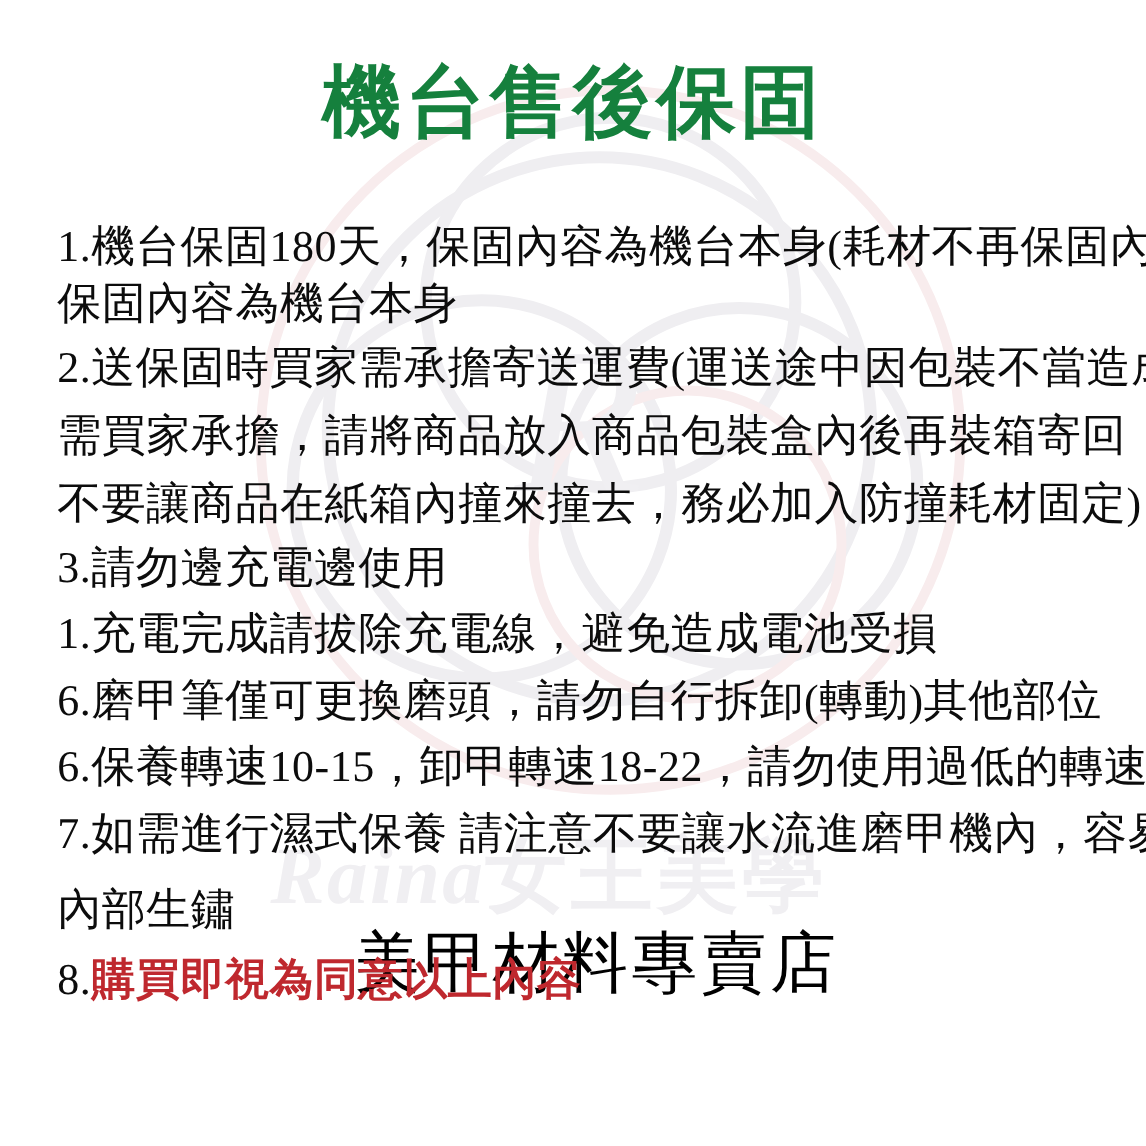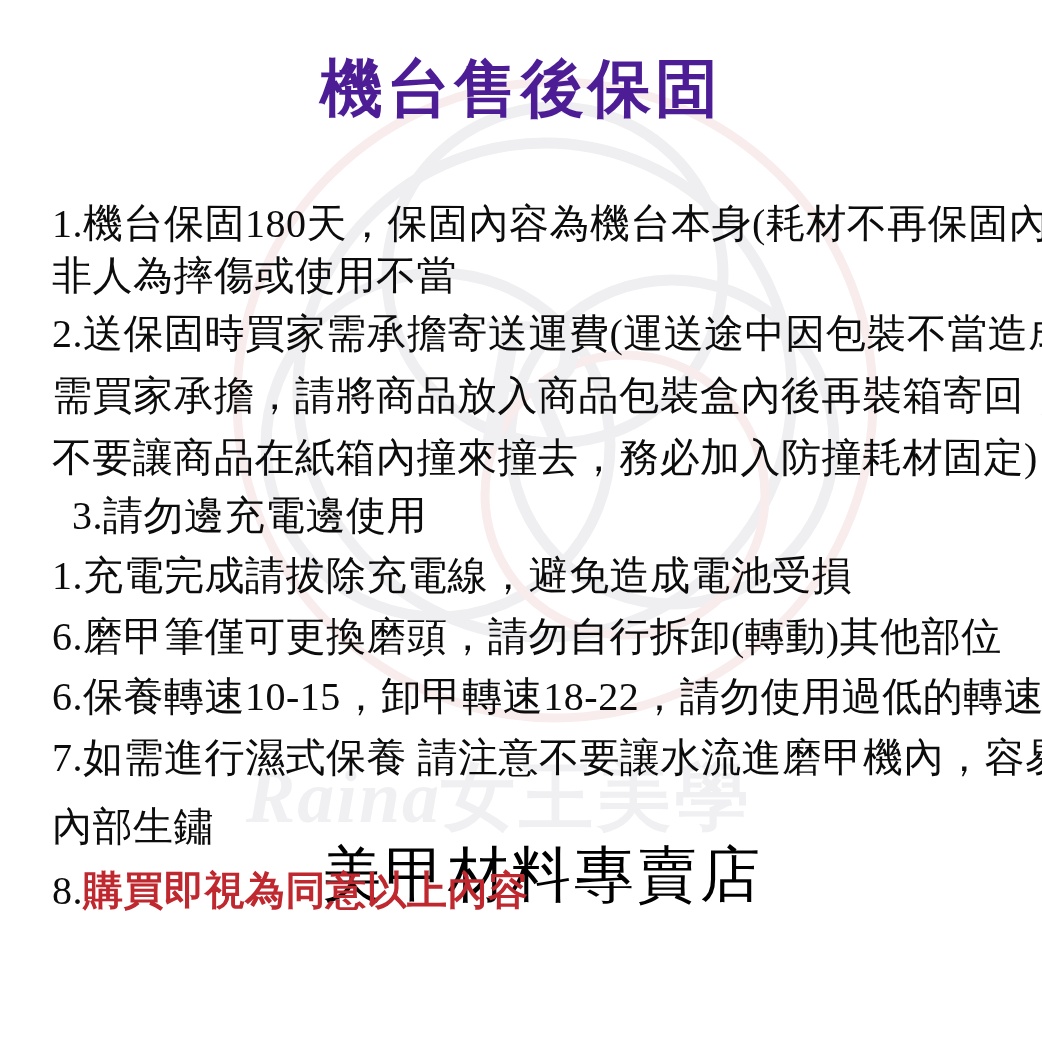--- a/index.html
+++ b/index.html
@@ -60,42 +60,42 @@
   .content { position: absolute; inset: 0; z-index: 1; }
   .title {
     position: absolute;
     top: 52px;
     left: 0;
     right: 0;
     margin: 0;
     text-align: center;
     font-family: "Liberation Sans", "DejaVu Sans", sans-serif;
     font-weight: bold;
-    font-size: 63px;
+    font-size: 72px;
     line-height: 1.15;
     letter-spacing: 4px;
-    color: #4c1d95;
+    color: #15803d;
   }
   .line {
     position: absolute;
     left: 52px;
     font-family: "Liberation Serif", "DejaVu Serif", serif;
     font-size: 40px;
     line-height: 1.1;
     color: #0c0c0c;
     white-space: nowrap;
     letter-spacing: 0.5px;
   }
   .line .red { color: #bf282e; font-weight: bold; }
   .l0  { top: 202px; }
   .l1  { top: 254px; }
   .l2  { top: 312px; }
   .l3  { top: 374px; }
   .l4  { top: 436px; }
-  .l5  { top: 494px; margin-left: 20px; }
+  .l5  { top: 494px; }
   .l6  { top: 554px; }
   .l7  { top: 615px; }
   .l8  { top: 675px; }
   .l9  { top: 736px; }
   .l10 { top: 805px; }
   .l11 { top: 869px; }
 </style>
 </head>
 <body>
 
@@ -114,21 +114,21 @@
     <div class="wm-brand">
       <span class="script">Raina</span><span class="cjk">女王美學</span>
     </div>
     <div class="wm-shop">美甲材料專賣店</div>
   </div>
 
   <div class="content">
     <h1 class="title">機台售後保固</h1>
 
     <div class="line l0">1.機台保固180天，保固內容為機台本身(耗材不再保固內)，</div>
-    <div class="line l1">非人為摔傷或使用不當</div>
+    <div class="line l1">保固內容為機台本身</div>
     <div class="line l2">2.送保固時買家需承擔寄送運費(運送途中因包裝不當造成的損傷</div>
     <div class="line l3">需買家承擔，請將商品放入商品包裝盒內後再裝箱寄回，</div>
     <div class="line l4">不要讓商品在紙箱內撞來撞去，務必加入防撞耗材固定)</div>
     <div class="line l5">3.請勿邊充電邊使用</div>
     <div class="line l6">1.充電完成請拔除充電線，避免造成電池受損</div>
     <div class="line l7">6.磨甲筆僅可更換磨頭，請勿自行拆卸(轉動)其他部位</div>
     <div class="line l8">6.保養轉速10-15，卸甲轉速18-22，請勿使用過低的轉速</div>
     <div class="line l9">7.如需進行濕式保養 請注意不要讓水流進磨甲機內，容易導致磨甲筆</div>
     <div class="line l10">內部生鏽</div>
     <div class="line l11">

